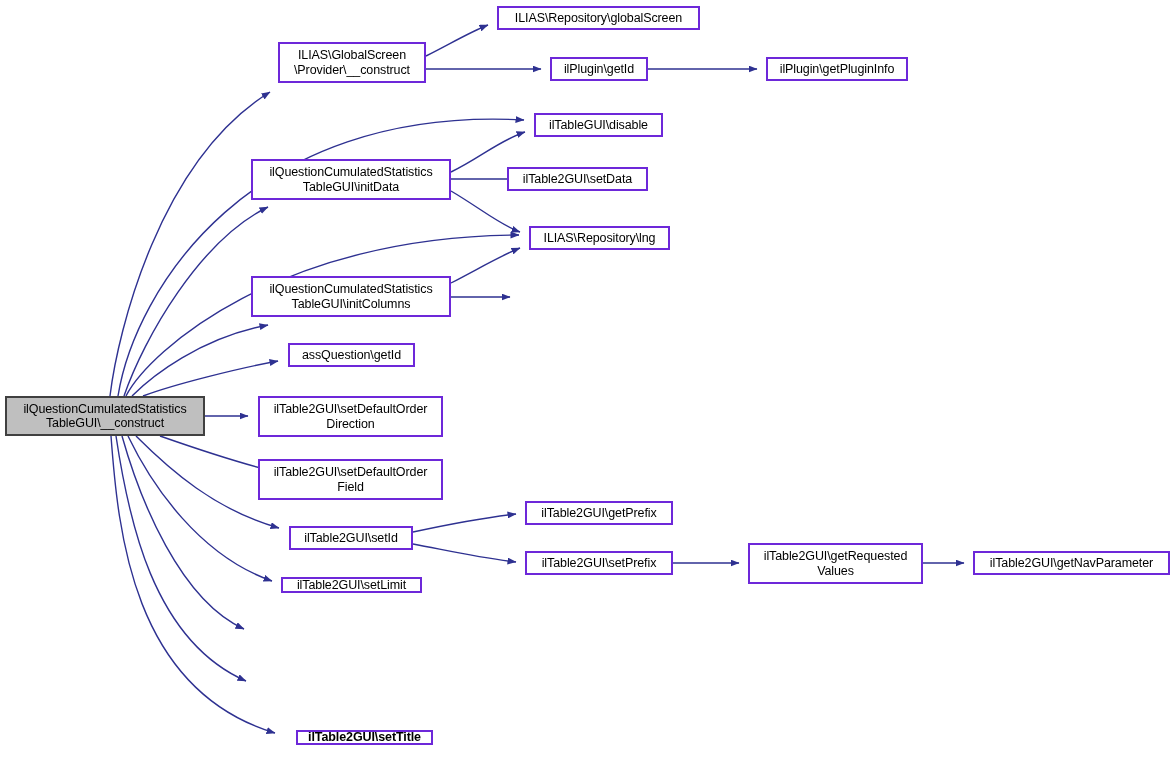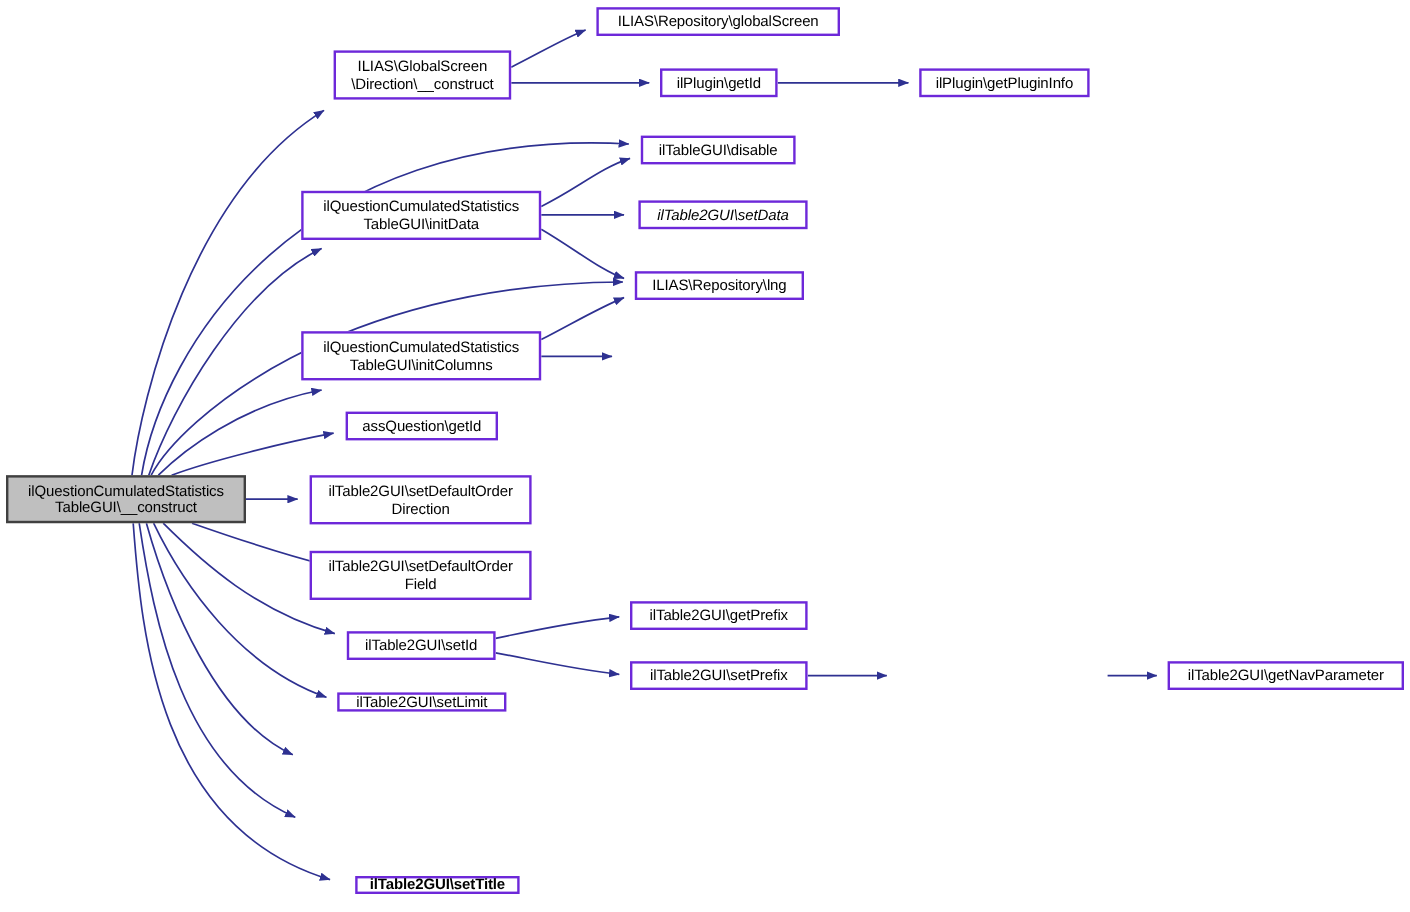--- a/index.html
+++ b/index.html
@@ -81,35 +81,37 @@
       <path d="M451,283 C480,268 500,256 520,248" fill="none" stroke="#2e3191" stroke-width="1.4" marker-end="url(#arrowhead)"></path>
       <path d="M451,297 L510,297" fill="none" stroke="#2e3191" stroke-width="1.4" marker-end="url(#arrowhead)"></path>
       <path d="M413,532 C450,524 480,518 516,514" fill="none" stroke="#2e3191" stroke-width="1.4" marker-end="url(#arrowhead)"></path>
       <path d="M413,544 C450,551 480,558 516,562" fill="none" stroke="#2e3191" stroke-width="1.4" marker-end="url(#arrowhead)"></path>
       <path d="M673,563 L739,563" fill="none" stroke="#2e3191" stroke-width="1.4" marker-end="url(#arrowhead)"></path>
       <path d="M923,563 L964,563" fill="none" stroke="#2e3191" stroke-width="1.4" marker-end="url(#arrowhead)"></path>
     </svg>
 <div class="node highlight" style="left: 5px; top: 396px; width: 200px; height: 40px;"><span class="node-label">ilQuestionCumulatedStatistics
 TableGUI\__construct</span></div>
     <div class="node" style="left: 278px; top: 42px; width: 148px; height: 41px;"><span class="node-label">ILIAS\GlobalScreen
-\Direction\__construct</span></div>
+\Provider\__construct</span></div>
     <div class="node" style="left: 497px; top: 6px; width: 203px; height: 24px;"><span class="node-label">ILIAS\Repository\globalScreen</span></div>
     <div class="node" style="left: 550px; top: 57px; width: 98px; height: 24px;"><span class="node-label">ilPlugin\getId</span></div>
     <div class="node" style="left: 766px; top: 57px; width: 142px; height: 24px;"><span class="node-label">ilPlugin\getPluginInfo</span></div>
     <div class="node" style="left: 534px; top: 113px; width: 129px; height: 24px;"><span class="node-label">ilTableGUI\disable</span></div>
     <div class="node" style="left: 251px; top: 159px; width: 200px; height: 41px;"><span class="node-label">ilQuestionCumulatedStatistics
 TableGUI\initData</span></div>
-    <div class="node" style="left: 532px; top: 167px; width: 141px; height: 24px; font-style: italic;"><span class="node-label">ilTable2GUI\setData</span></div>
+    <div class="node" style="left: 507px; top: 167px; width: 141px; height: 24px;"><span class="node-label">ilTable2GUI\setData</span></div>
     <div class="node" style="left: 529px; top: 226px; width: 141px; height: 24px;"><span class="node-label">ILIAS\Repository\lng</span></div>
     <div class="node" style="left: 251px; top: 276px; width: 200px; height: 41px;"><span class="node-label">ilQuestionCumulatedStatistics
 TableGUI\initColumns</span></div>
     <div class="node" style="left: 288px; top: 343px; width: 127px; height: 24px;"><span class="node-label">assQuestion\getId</span></div>
     <div class="node" style="left: 258px; top: 396px; width: 185px; height: 41px;"><span class="node-label">ilTable2GUI\setDefaultOrder
 Direction</span></div>
     <div class="node" style="left: 258px; top: 459px; width: 185px; height: 41px;"><span class="node-label">ilTable2GUI\setDefaultOrder
 Field</span></div>
     <div class="node" style="left: 525px; top: 501px; width: 148px; height: 24px;"><span class="node-label">ilTable2GUI\getPrefix</span></div>
     <div class="node" style="left: 289px; top: 526px; width: 124px; height: 24px;"><span class="node-label">ilTable2GUI\setId</span></div>
     <div class="node" style="left: 525px; top: 551px; width: 148px; height: 24px;"><span class="node-label">ilTable2GUI\setPrefix</span></div>
+    <div class="node" style="left: 748px; top: 543px; width: 175px; height: 41px;"><span class="node-label">ilTable2GUI\getRequested
+Values</span></div>
     <div class="node" style="left: 973px; top: 551px; width: 197px; height: 24px;"><span class="node-label">ilTable2GUI\getNavParameter</span></div>
     <div class="node" style="left: 281px; top: 577px; width: 141px; height: 16px;"><span class="node-label">ilTable2GUI\setLimit</span></div>
     <div class="node" style="left: 296px; top: 730px; width: 137px; height: 15px; font-weight: bold;"><span class="node-label">ilTable2GUI\setTitle</span></div>
   </div>
 
 </body></html>

